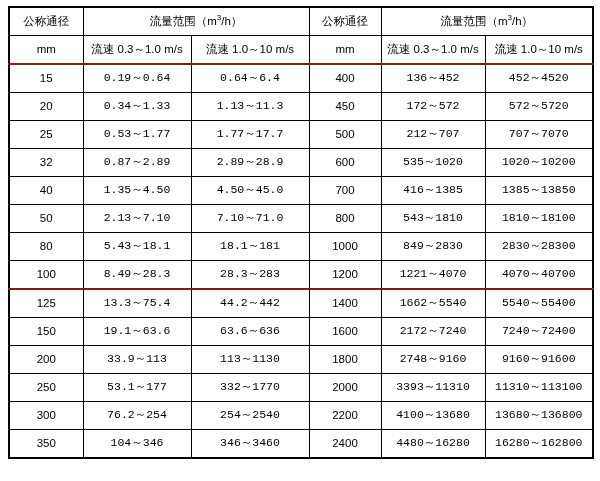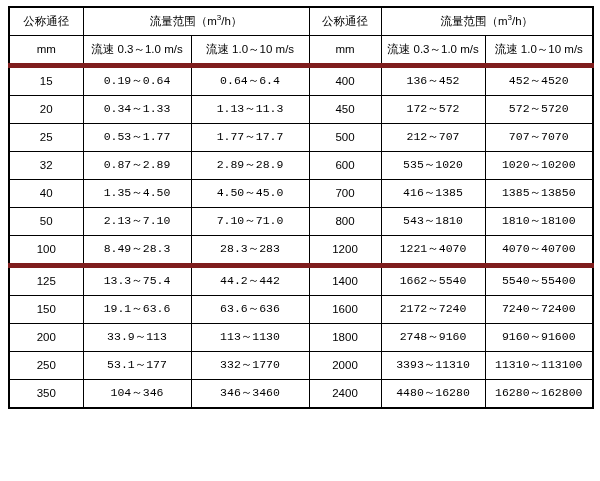--- a/index.html
+++ b/index.html
@@ -65,21 +65,21 @@
   }
   .num {
     font-size: 11.5px;
     font-family: Liberation Mono, monospace;
   }
   .dn {
     font-size: 11.5px;
   }
   
   tr.band-end td {
-    border-bottom: 5px solid #7f1d1d;
+    border-bottom: 2px solid #7f1d1d;
   }
   table.flow-table tr:first-child td {
     border-top: 2px solid #000000;
   }
   table.flow-table tr:last-child td {
     border-bottom: 2px solid #000000;
   }
   table.flow-table td:first-child {
     border-left: 2px solid #000000;
   }
@@ -156,20 +156,28 @@
           <td class="num">1385～13850</td>
         </tr>
         <tr>
           <td class="dn">50</td>
           <td class="num">2.13～7.10</td>
           <td class="num">7.10～71.0</td>
           <td class="dn">800</td>
           <td class="num">543～1810</td>
           <td class="num">1810～18100</td>
         </tr>
+        <tr>
+          <td class="dn">80</td>
+          <td class="num">5.43～18.1</td>
+          <td class="num">18.1～181</td>
+          <td class="dn">1000</td>
+          <td class="num">849～2830</td>
+          <td class="num">2830～28300</td>
+        </tr>
         <tr class="band-end">
           <td class="dn">100</td>
           <td class="num">8.49～28.3</td>
           <td class="num">28.3～283</td>
           <td class="dn">1200</td>
           <td class="num">1221～4070</td>
           <td class="num">4070～40700</td>
         </tr>
         <tr>
           <td class="dn">125</td>
@@ -197,20 +205,28 @@
         </tr>
         <tr>
           <td class="dn">250</td>
           <td class="num">53.1～177</td>
           <td class="num">332～1770</td>
           <td class="dn">2000</td>
           <td class="num">3393～11310</td>
           <td class="num">11310～113100</td>
         </tr>
         <tr>
+          <td class="dn">300</td>
+          <td class="num">76.2～254</td>
+          <td class="num">254～2540</td>
+          <td class="dn">2200</td>
+          <td class="num">4100～13680</td>
+          <td class="num">13680～136800</td>
+        </tr>
+        <tr>
           <td class="dn">350</td>
           <td class="num">104～346</td>
           <td class="num">346～3460</td>
           <td class="dn">2400</td>
           <td class="num">4480～16280</td>
           <td class="num">16280～162800</td>
         </tr>
       </tbody>
   </table>
 </div>

